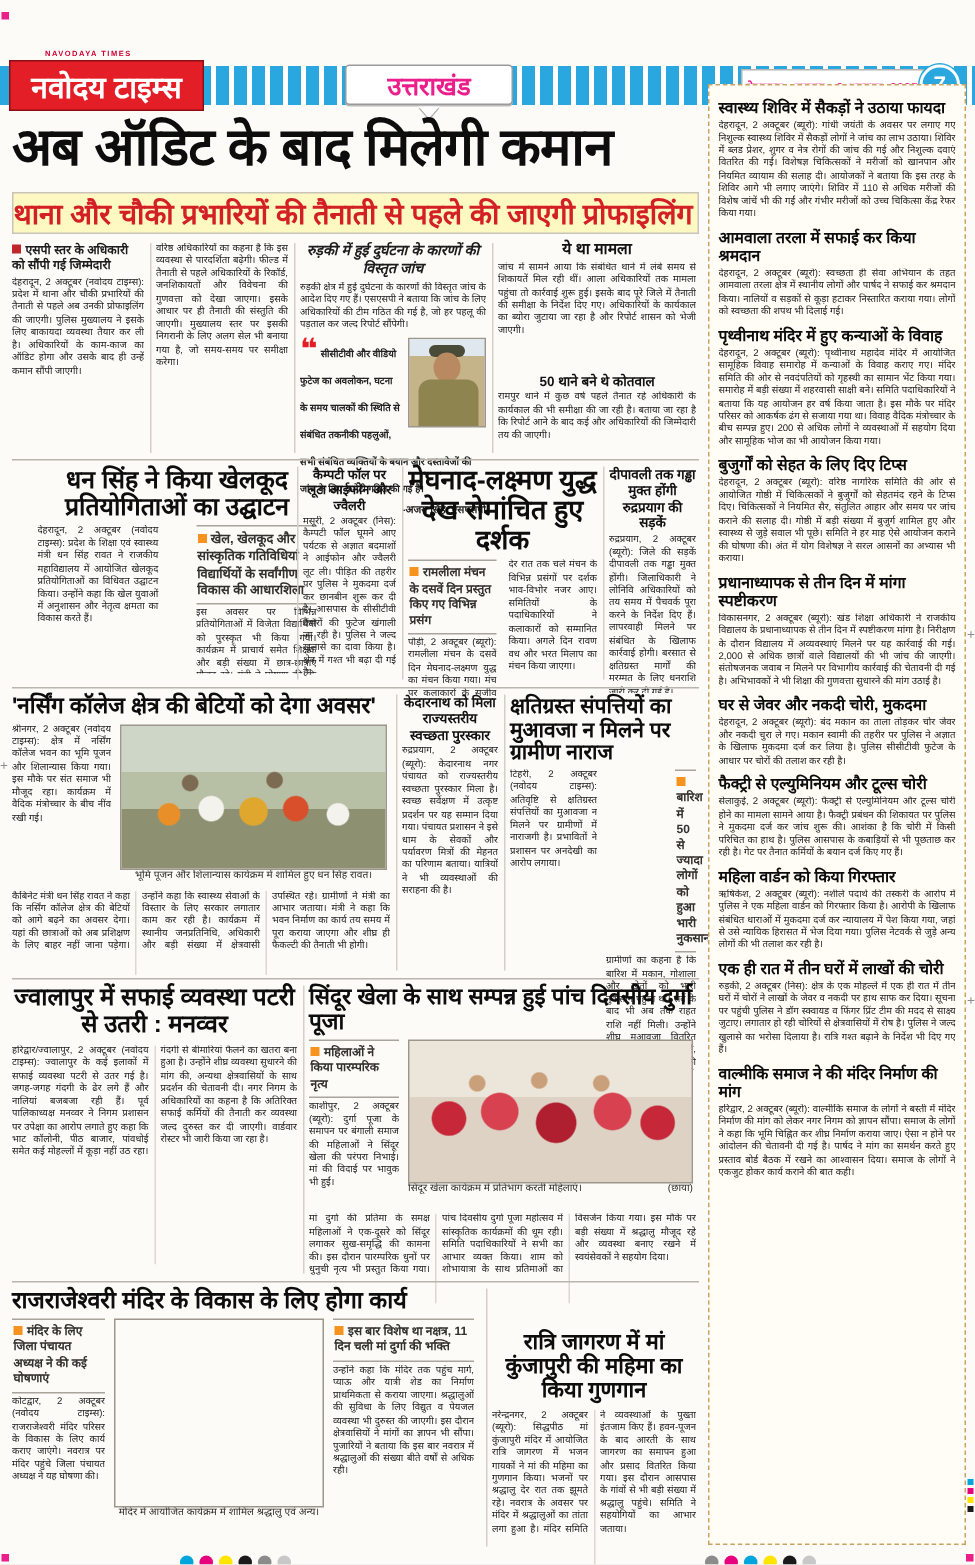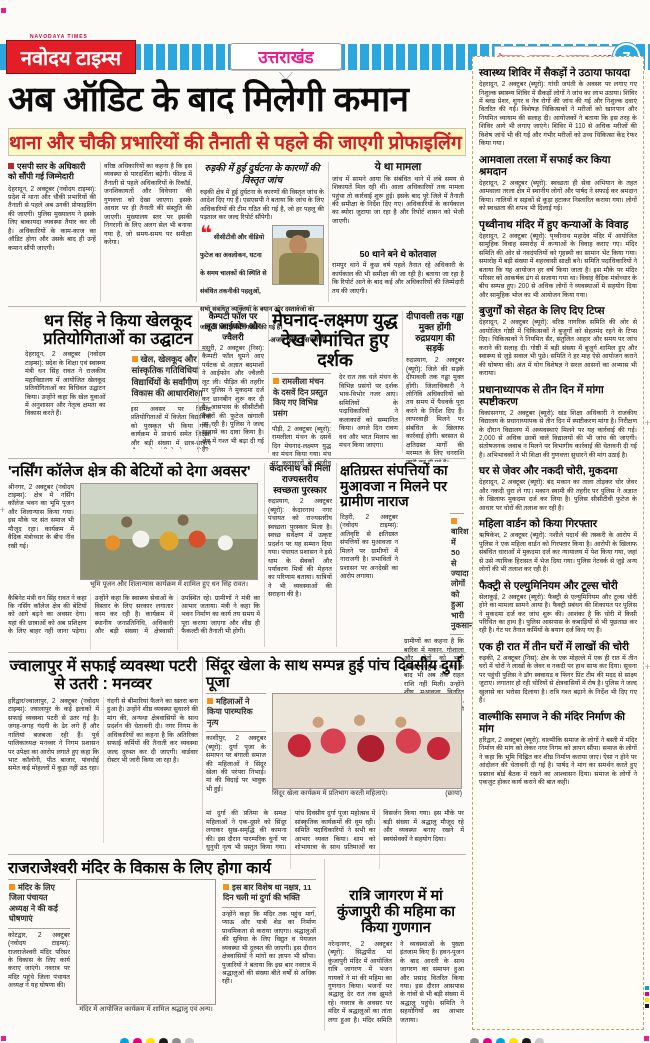--- a/index.html
+++ b/index.html
@@ -298,26 +298,26 @@
     </div>
     <div class="qr-item">
       <h3>प्रधानाध्यापक से तीन दिन में मांगा स्पष्टीकरण</h3>
       <p class="body">विकासनगर, 2 अक्टूबर (ब्यूरो): खंड शिक्षा अधिकारी ने राजकीय विद्यालय के प्रधानाध्यापक से तीन दिन में स्पष्टीकरण मांगा है। निरीक्षण के दौरान विद्यालय में अव्यवस्थाएं मिलने पर यह कार्रवाई की गई। 2,000 से अधिक छात्रों वाले विद्यालयों की भी जांच की जाएगी। संतोषजनक जवाब न मिलने पर विभागीय कार्रवाई की चेतावनी दी गई है। अभिभावकों ने भी शिक्षा की गुणवत्ता सुधारने की मांग उठाई है।</p>
     </div>
     <div class="qr-item">
       <h3>घर से जेवर और नकदी चोरी, मुकदमा</h3>
       <p class="body">देहरादून, 2 अक्टूबर (ब्यूरो): बंद मकान का ताला तोड़कर चोर जेवर और नकदी चुरा ले गए। मकान स्वामी की तहरीर पर पुलिस ने अज्ञात के खिलाफ मुकदमा दर्ज कर लिया है। पुलिस सीसीटीवी फुटेज के आधार पर चोरों की तलाश कर रही है।</p>
     </div>
     <div class="qr-item">
+      <h3>फैक्ट्री से एल्युमिनियम और टूल्स चोरी</h3>
+      <p class="body">सेलाकुई, 2 अक्टूबर (ब्यूरो): फैक्ट्री से एल्युमिनियम और टूल्स चोरी होने का मामला सामने आया है। फैक्ट्री प्रबंधन की शिकायत पर पुलिस ने मुकदमा दर्ज कर जांच शुरू की। आशंका है कि चोरी में किसी परिचित का हाथ है। पुलिस आसपास के कबाड़ियों से भी पूछताछ कर रही है। गेट पर तैनात कर्मियों के बयान दर्ज किए गए हैं।</p>
+    </div>
+    <div class="qr-item">
       <h3>महिला वार्डन को किया गिरफ्तार</h3>
       <p class="body">ऋषिकेश, 2 अक्टूबर (ब्यूरो): नशीले पदार्थ की तस्करी के आरोप में पुलिस ने एक महिला वार्डन को गिरफ्तार किया है। आरोपी के खिलाफ संबंधित धाराओं में मुकदमा दर्ज कर न्यायालय में पेश किया गया, जहां से उसे न्यायिक हिरासत में भेज दिया गया। पुलिस नेटवर्क से जुड़े अन्य लोगों की भी तलाश कर रही है।</p>
-    </div>
-    <div class="qr-item">
-      <h3>फैक्ट्री से एल्युमिनियम और टूल्स चोरी</h3>
-      <p class="body">सेलाकुई, 2 अक्टूबर (ब्यूरो): फैक्ट्री से एल्युमिनियम और टूल्स चोरी होने का मामला सामने आया है। फैक्ट्री प्रबंधन की शिकायत पर पुलिस ने मुकदमा दर्ज कर जांच शुरू की। आशंका है कि चोरी में किसी परिचित का हाथ है। पुलिस आसपास के कबाड़ियों से भी पूछताछ कर रही है। गेट पर तैनात कर्मियों के बयान दर्ज किए गए हैं।</p>
     </div>
     <div class="qr-item">
       <h3>एक ही रात में तीन घरों में लाखों की चोरी</h3>
       <p class="body">रुड़की, 2 अक्टूबर (निस): क्षेत्र के एक मोहल्ले में एक ही रात में तीन घरों में चोरों ने लाखों के जेवर व नकदी पर हाथ साफ कर दिया। सूचना पर पहुंची पुलिस ने डॉग स्क्वायड व फिंगर प्रिंट टीम की मदद से साक्ष्य जुटाए। लगातार हो रही चोरियों से क्षेत्रवासियों में रोष है। पुलिस ने जल्द खुलासे का भरोसा दिलाया है। रात्रि गश्त बढ़ाने के निर्देश भी दिए गए हैं।</p>
     </div>
     <div class="qr-item">
       <h3>वाल्मीकि समाज ने की मंदिर निर्माण की मांग</h3>
       <p class="body">हरिद्वार, 2 अक्टूबर (ब्यूरो): वाल्मीकि समाज के लोगों ने बस्ती में मंदिर निर्माण की मांग को लेकर नगर निगम को ज्ञापन सौंपा। समाज के लोगों ने कहा कि भूमि चिह्नित कर शीघ्र निर्माण कराया जाए। ऐसा न होने पर आंदोलन की चेतावनी दी गई है। पार्षद ने मांग का समर्थन करते हुए प्रस्ताव बोर्ड बैठक में रखने का आश्वासन दिया। समाज के लोगों ने एकजुट होकर कार्य कराने की बात कही।</p>
     </div>
   </div>

